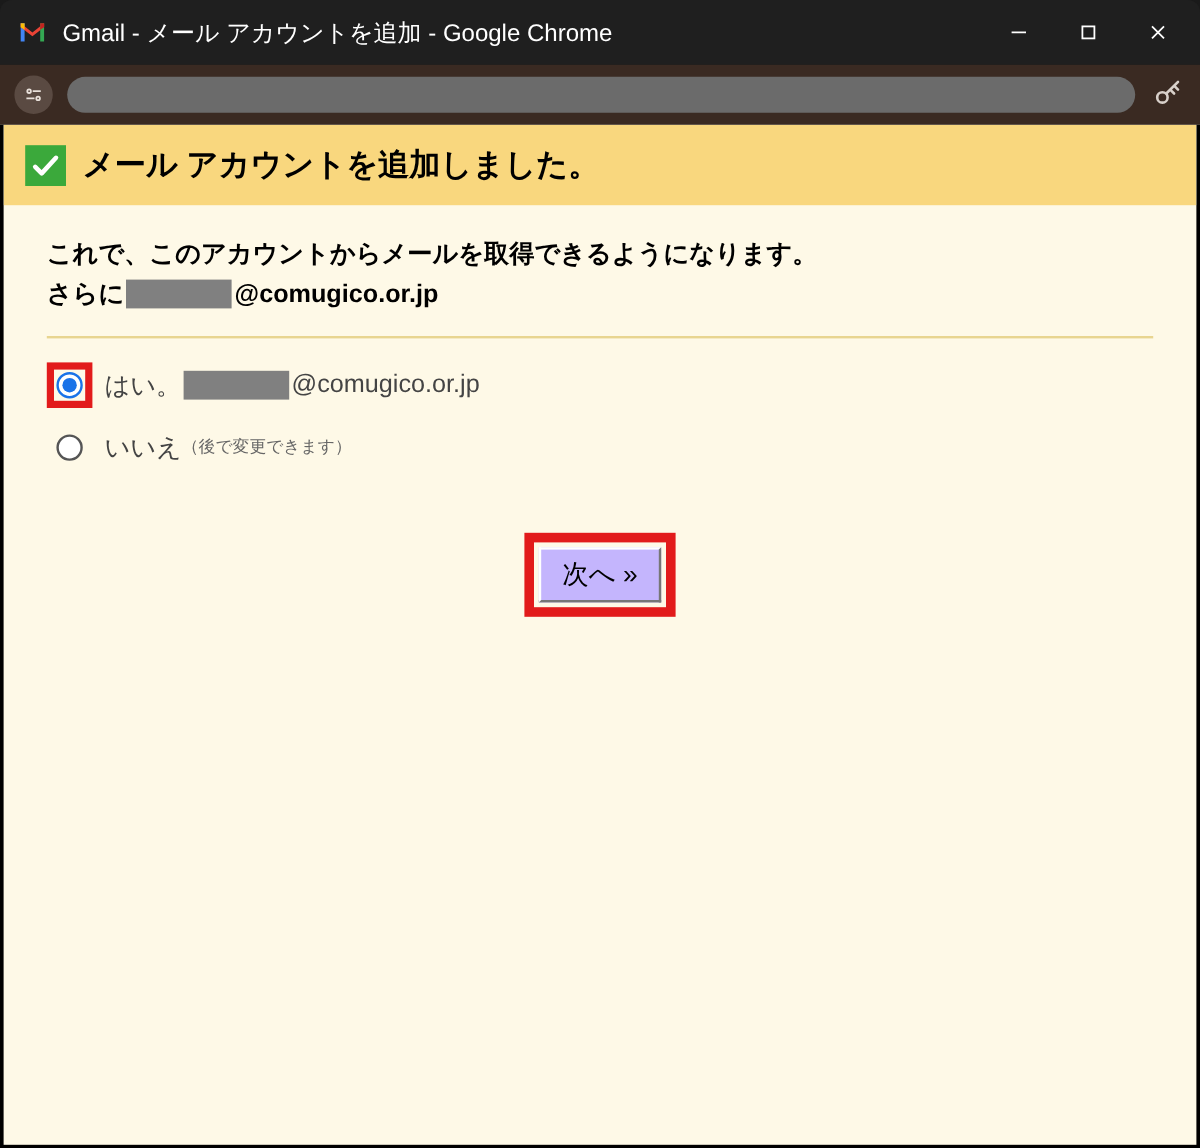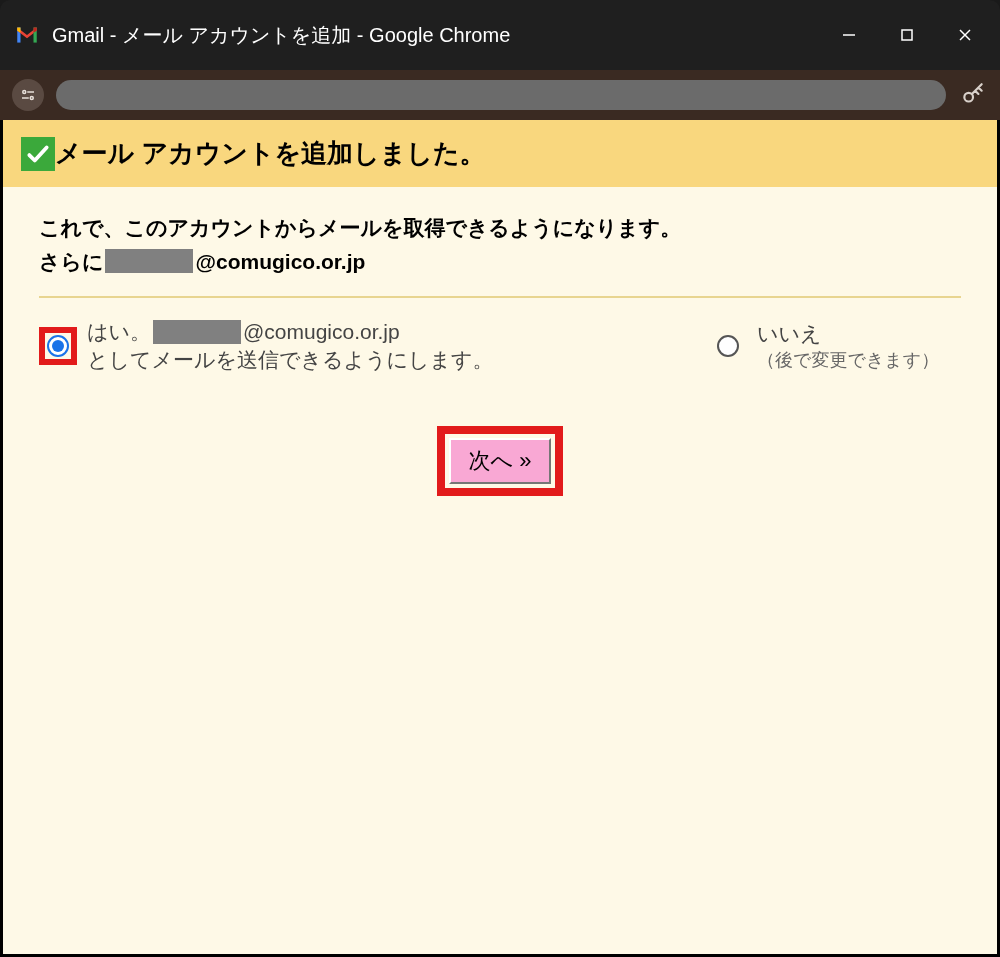--- a/index.html
+++ b/index.html
@@ -1,21 +1,21 @@
 <!DOCTYPE html>
 <html><head>
 <meta charset="utf-8">
 <style>
   * { box-sizing: border-box; margin: 0; padding: 0; }
   html, body { width: 1000px; height: 957px; font-family: Arial, "Hiragino Kaku Gothic ProN", Meiryo, sans-serif; }
   body { background: #1a1a1a; display: flex; flex-direction: column; }
 
   
   .titlebar {
-    height: 70px;
+    height: 54px;
     background: #1f1f1f;
     display: flex;
     align-items: center;
     padding: 0 6px 0 14px;
     color: #ffffff;
     border-top-left-radius: 10px;
     border-top-right-radius: 10px;
   }
   .titlebar .app-icon {
     width: 26px; height: 26px; margin-right: 12px;
@@ -63,69 +63,70 @@
     border-top: none;
     overflow: hidden;
   }
 
   
   .banner {
     background: #f9d77e;
     padding: 16px 18px;
     display: flex;
     align-items: center;
+    gap: 14px;
   }
   .check-icon {
     width: 34px; height: 34px;
     background: #3ba93b;
     display: flex; align-items: center; justify-content: center;
   }
   .check-icon svg { width: 26px; height: 26px; }
   .banner-text { font-size: 26px; font-weight: bold; color: #000; }
 
   
   .body-section { padding: 24px 36px; }
   .intro-text { font-size: 21px; font-weight: bold; color: #000; line-height: 1.6; }
   .intro-line { display: flex; align-items: center; flex-wrap: wrap; }
   .redact {
     display: inline-block; width: 88px; height: 24px;
     background: #808080; vertical-align: middle;
     margin: 0 2px;
   }
   .divider { border: none; border-top: 2px solid #e8d590; margin: 18px 0 20px 0; }
 
-  .options { display: flex; flex-direction: row; gap: 14px; }
+  .options { display: flex; flex-direction: column; gap: 14px; }
   .option-row { display: flex; align-items: center; gap: 10px; font-size: 21px; color: #444; }
   .option-row .label-wrap { display: flex; align-items: center; flex-wrap: wrap; }
 
   .radio {
     width: 22px; height: 22px; border: 2px solid #555; border-radius: 50%;
     display: flex; align-items: center; justify-content: center;
     background: #fff;
     flex-shrink: 0;
   }
   .radio.selected { border-color: #1a73e8; }
   .radio.selected::after {
     content: ""; width: 12px; height: 12px; border-radius: 50%; background: #1a73e8;
   }
 
   .highlight-red { border: 6px solid #e21b1b; padding: 2px; display: inline-flex; }
 
   .submit-wrap { margin-top: 52px; display: flex; justify-content: center; }
   .submit-highlight { border: 8px solid #e21b1b; padding: 4px; }
   .next-btn {
     font-size: 22px; padding: 6px 18px;
-    background: #f9a8d4;
+    background: #c4b5fd;
     border: 2px solid #767676;
     border-top-color: #fff; border-left-color: #fff;
     cursor: pointer;
     font-family: inherit;
   }
 
-  .sub-note { font-size: 18px; color: #666; }
+  .sub-note { font-size: 14px; color: #666; }
 </style>
 </head>
 <body>
 
 <div class="titlebar">
   <div class="app-icon">
     <svg viewBox="0 0 24 24">
       <path fill="#4285F4" d="M3 5h3v14H3z"></path>
       <path fill="#EA4335" d="M3 5l9 7 9-7v3l-9 7-9-7z"></path>
       <path fill="#FBBC04" d="M3 5v3l3 2V5z"></path>
@@ -198,21 +199,20 @@
     <div class="options">
 
       <div class="option-row">
         <span class="highlight-red">
           <span class="radio selected"></span>
         </span>
         <span class="label-wrap">
           <span>はい。</span>
           <span class="redact"></span>
           <span>@comugico.or.jp</span>
-          <span> としてメールを送信できるようにします。</span>
         </span>
       </div>
 
       <div class="option-row">
         <span style="padding:8px; display:inline-flex;">
           <span class="radio"></span>
         </span>
         <span class="label-wrap">
           <span>いいえ</span>
           <span class="sub-note">（後で変更できます）</span>

